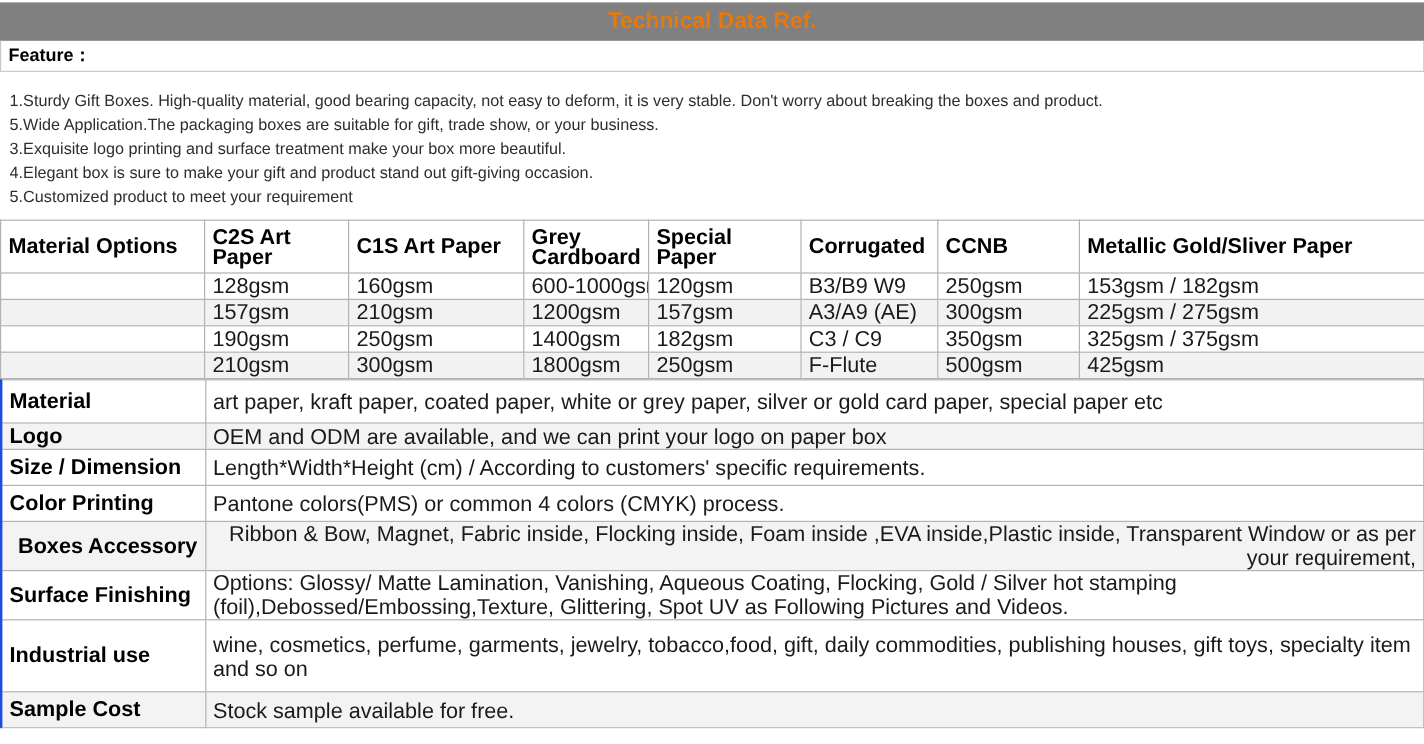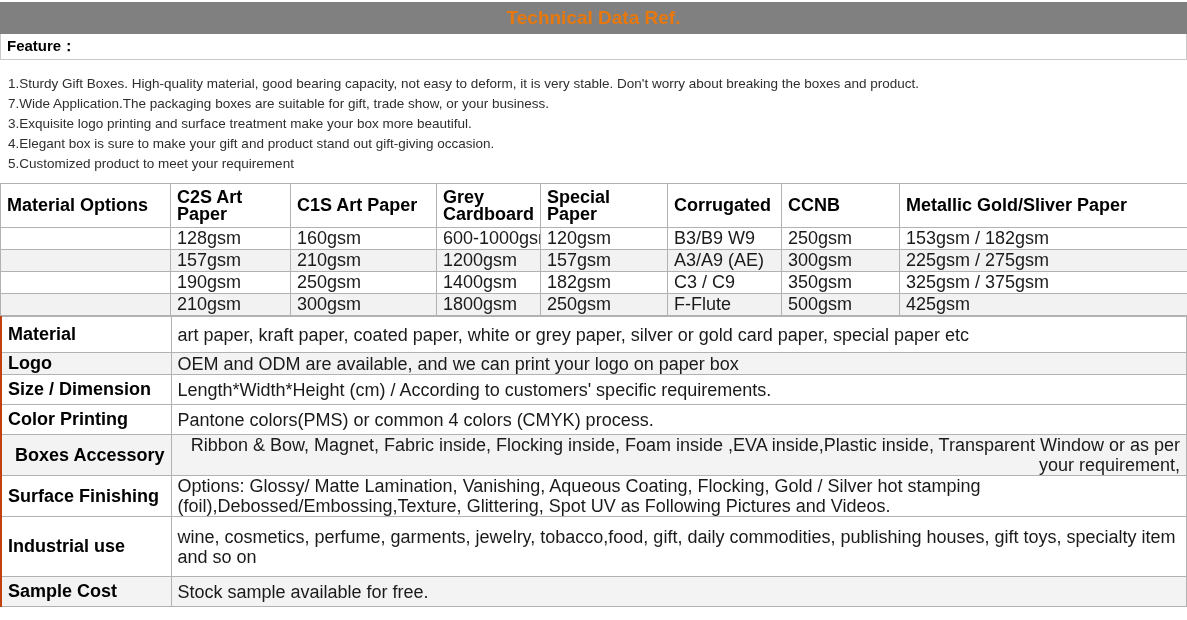--- a/index.html
+++ b/index.html
@@ -74,21 +74,21 @@
     font-weight: bold;
     color: #000;
     white-space: normal;
     line-height: 17px;
   }
   .gsm-table td { height: 20px; }
   .gsm-table tbody tr:nth-child(2),
   .gsm-table tbody tr:nth-child(4) { background: #f2f2f2; }
 
   
-  .spec-table { border-left: 2px solid #c2410c; }
+  .spec-table { border-left: 2px solid #1d4ed8; }
   .spec-table td.label {
     font-weight: bold;
     color: #000;
   }
   .spec-table td.value { white-space: normal; line-height: 20px; }
   .spec-table tr:nth-child(1) td { height: 36px; }
   .spec-table tr:nth-child(2) td { height: 22px; }
   .spec-table tr:nth-child(3) td { height: 30px; }
   .spec-table tr:nth-child(4) td { height: 30px; }
   .spec-table tr:nth-child(5) td { height: 30px; text-align: right; }
@@ -104,21 +104,21 @@
 <body>
 
 <div class="title-bar">
   <h1>Technical Data Ref.</h1>
 </div>
 
 <div class="feature-header">Feature：</div>
 
 <div class="feature-list">
   <div>1.Sturdy Gift Boxes. High-quality material, good bearing capacity, not easy to deform, it is very stable. Don't worry about breaking the boxes and product.</div>
-  <div>7.Wide Application.The packaging boxes are suitable for gift, trade show, or your business.</div>
+  <div>5.Wide Application.The packaging boxes are suitable for gift, trade show, or your business.</div>
   <div>3.Exquisite logo printing and surface treatment make your box more beautiful.</div>
   <div>4.Elegant box is sure to make your gift and product stand out gift-giving occasion.</div>
   <div>5.Customized product to meet your requirement</div>
 </div>
 
 <table class="gsm-table">
   <colgroup>
     <col style="width:170px">
       <col style="width:120px">
       <col style="width:146px">

